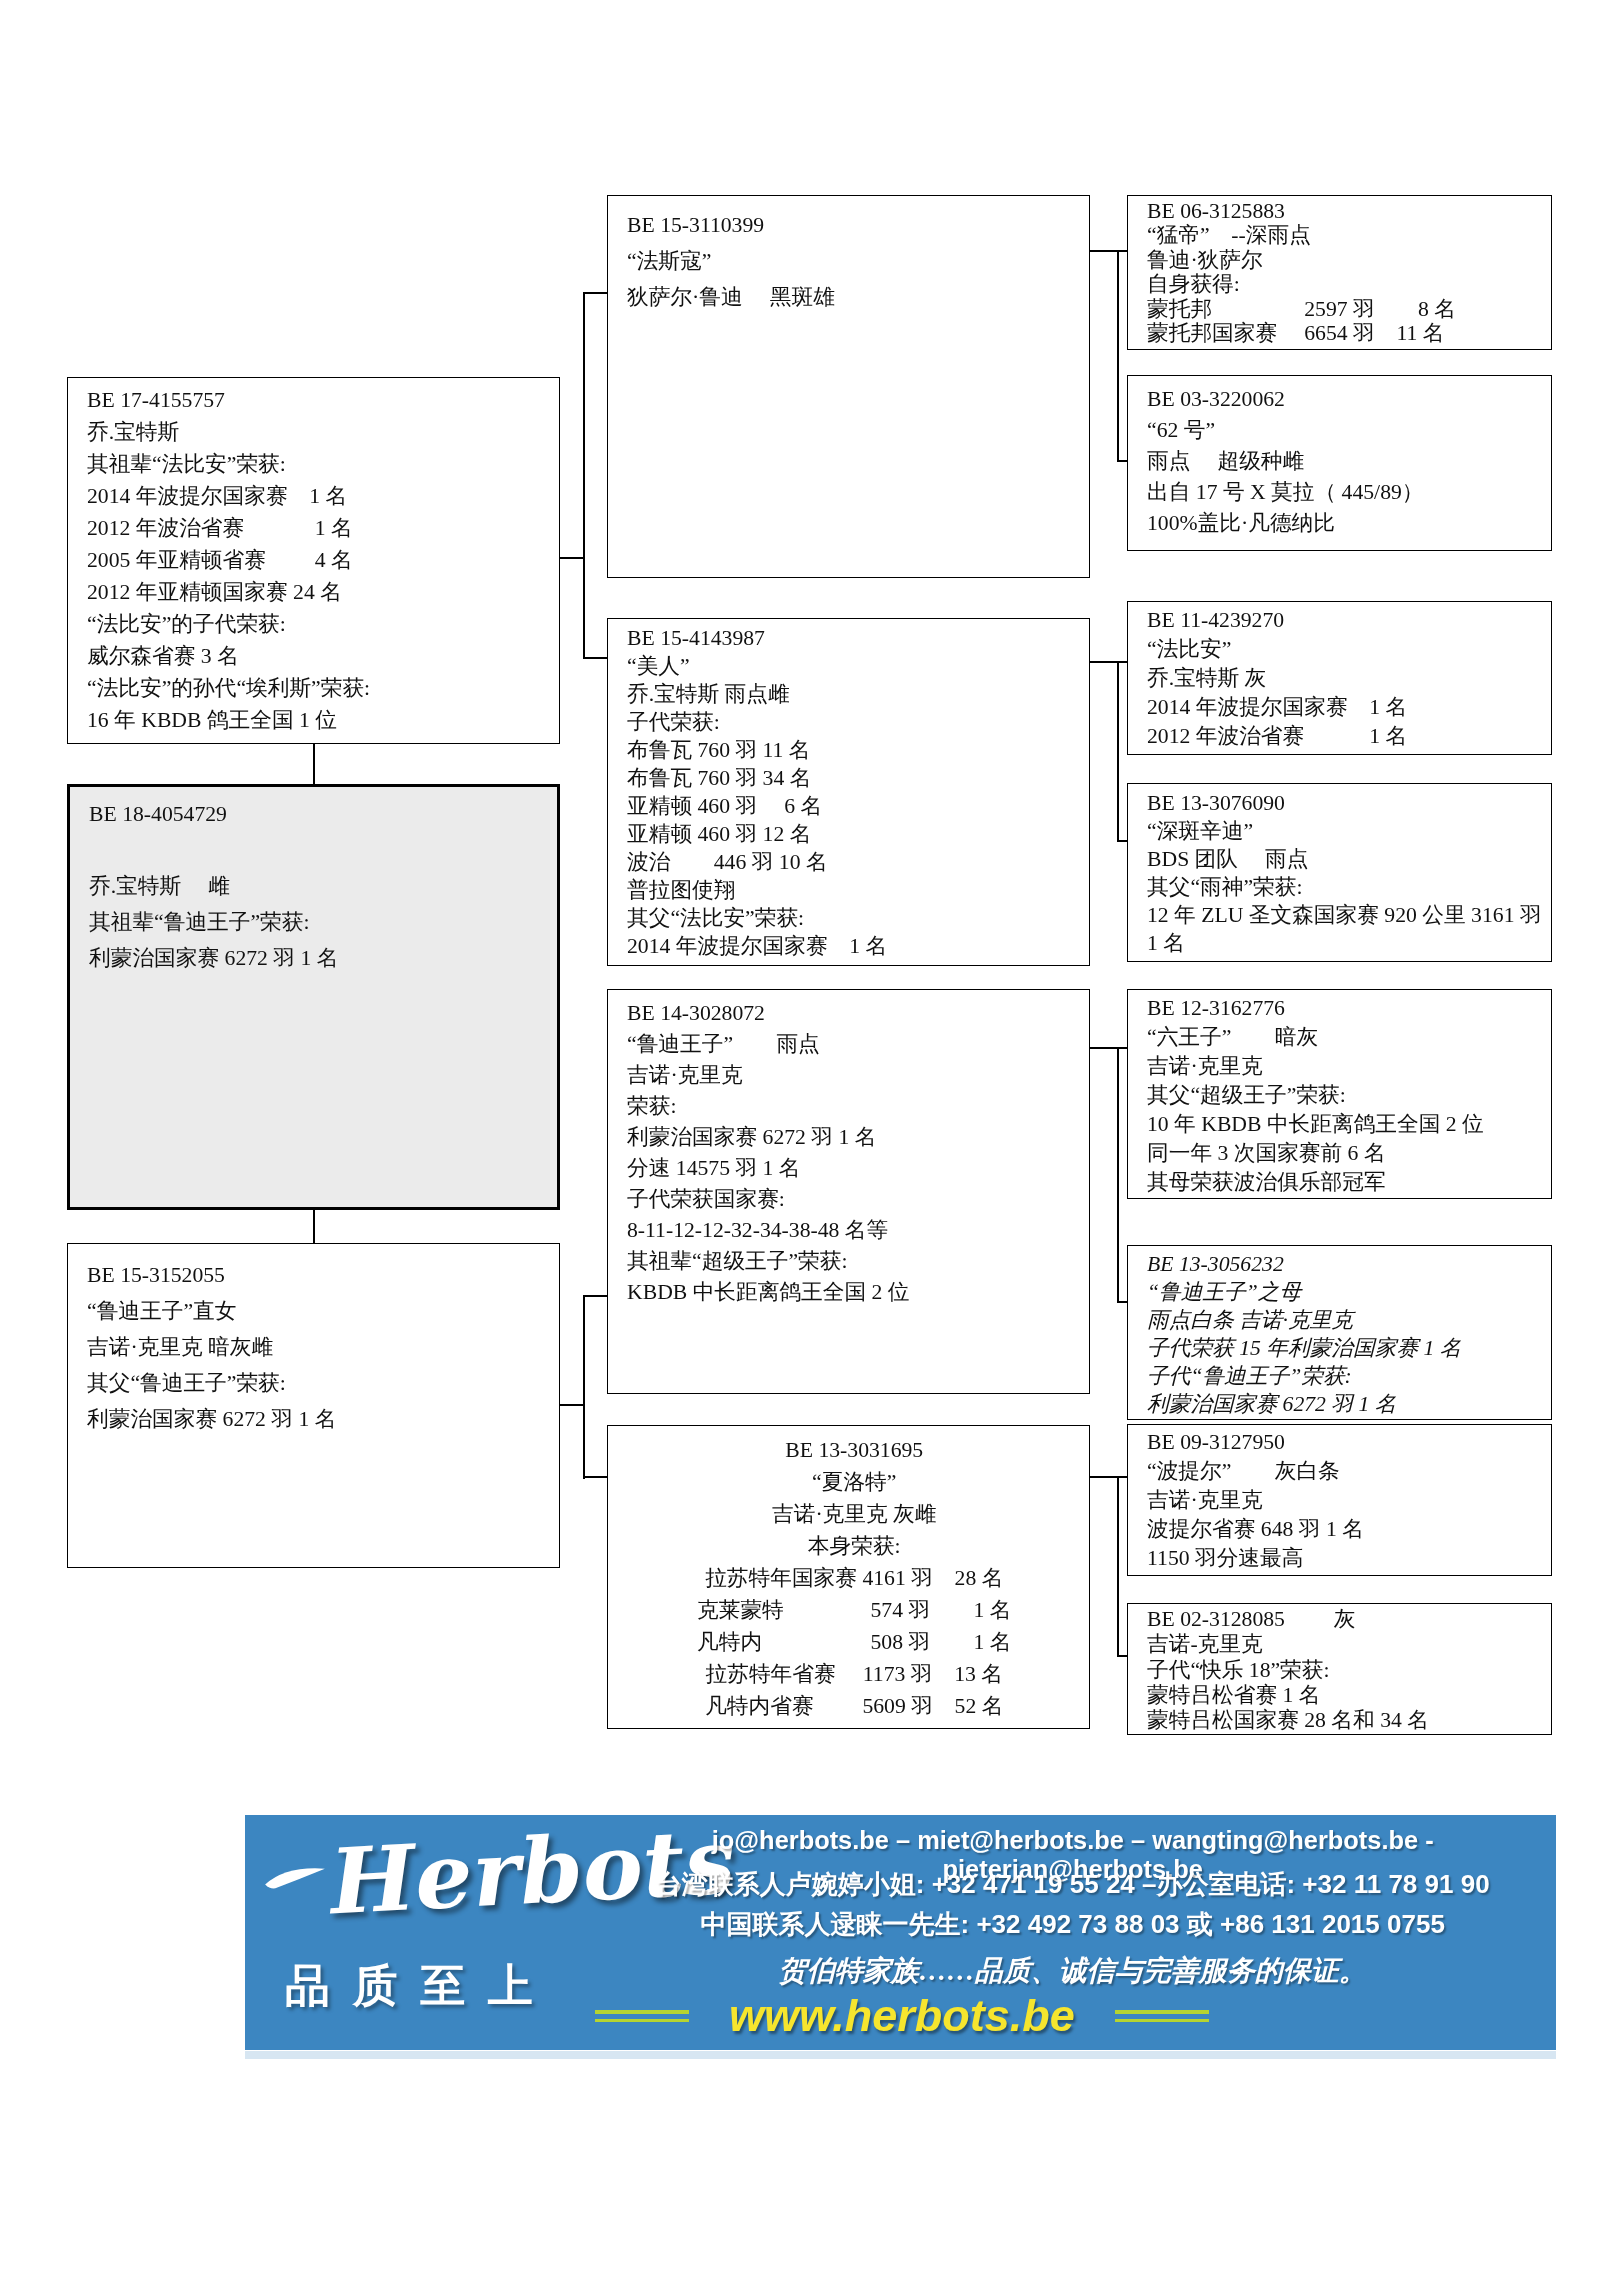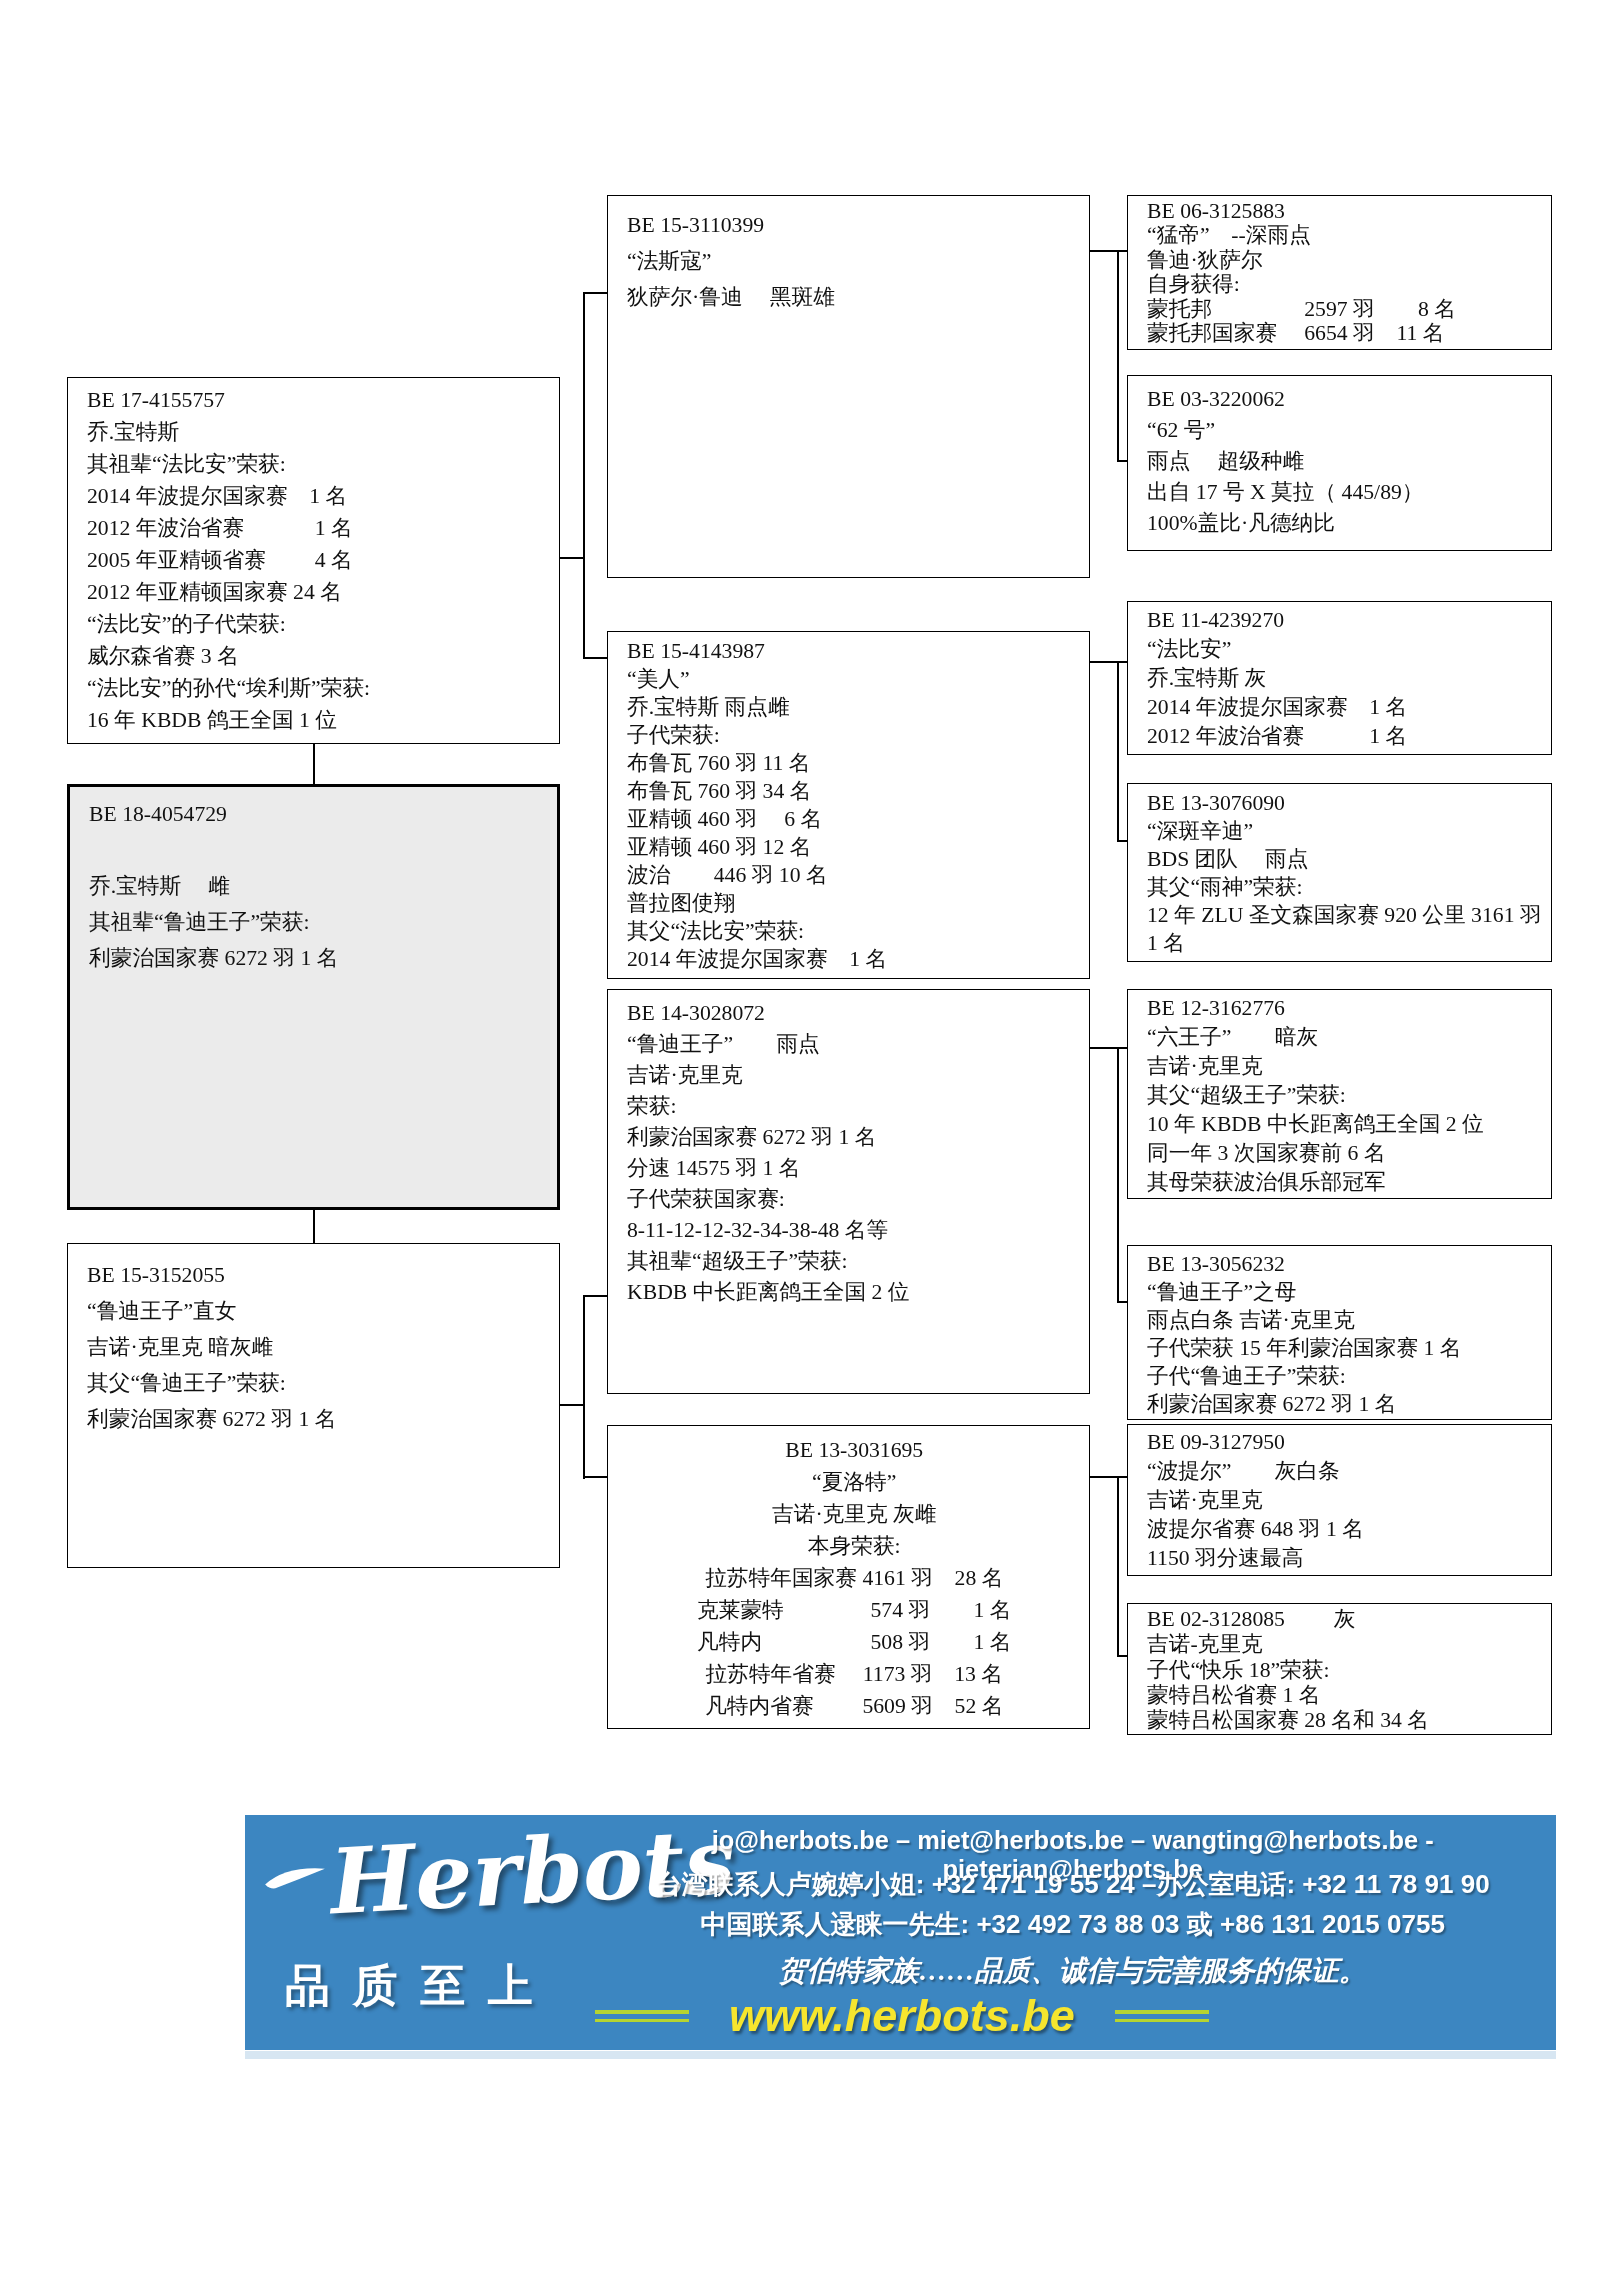--- a/index.html
+++ b/index.html
@@ -12,29 +12,29 @@
     position:absolute;box-sizing:border-box;background:#ffffff;
     border:1.9px solid #000;padding:5.6px 7.5px 0 19px;font-size:21.7px;
   }
   .tline{white-space:pre-wrap;}
   .tline:empty::before{content:"\00a0";}
   
   #b-l1{left:67px;top:377px;width:493px;height:367px;}   #b-l1 .tline{line-height:32px;}
   #b-l2{left:67px;top:784px;width:493px;height:426px;border-width:3.8px;background:#ebebeb;padding-top:9.4px;} #b-l2 .tline{line-height:36px;}
   #b-l3{left:67px;top:1243px;width:493px;height:325px;padding-top:13px;} #b-l3 .tline{line-height:36px;}
   #b-m1{left:607px;top:195px;width:483px;height:383px;padding-top:11.3px;} #b-m1 .tline{line-height:36px;}
-  #b-m2{left:607px;top:631px;width:483px;height:348px;padding-top:4.7px;}  #b-m2 .tline{line-height:28px;}
+  #b-m2{left:607px;top:618px;width:483px;height:348px;padding-top:4.7px;}  #b-m2 .tline{line-height:28px;}
   #b-m3{left:607px;top:989px;width:483px;height:405px;padding-top:7.5px;} #b-m3 .tline{line-height:31px;}
   #b-m4{left:607px;top:1425px;width:483px;height:304px;padding-top:7.5px;} #b-m4 .tline{line-height:32px;text-align:center;}
   #b-r1{left:1127px;top:195px;width:425px;height:155px;padding-top:2.8px;} #b-r1 .tline{line-height:24.5px;}
   #b-r2{left:1127px;top:375px;width:425px;height:176px;padding-top:7.5px;} #b-r2 .tline{line-height:31px;}
   #b-r3{left:1127px;top:601px;width:425px;height:154px;padding-top:3.8px;} #b-r3 .tline{line-height:29px;}
   #b-r4{left:1127px;top:783px;width:425px;height:179px;padding-top:4.7px;} #b-r4 .tline{line-height:28px;}
   #b-r5{left:1127px;top:989px;width:425px;height:210px;padding-top:3.8px;} #b-r5 .tline{line-height:29px;}
-  #b-r6{left:1127px;top:1245px;width:425px;height:175px;padding-top:3.8px;} #b-r6 .tline{line-height:28px;}
+  #b-r6{left:1127px;top:1245px;width:425px;height:175px;padding-top:3.8px;} #b-r6 .tline{line-height:28px;font-style:italic;}
   #b-r7{left:1127px;top:1424px;width:425px;height:152px;padding-top:2.8px;} #b-r7 .tline{line-height:29px;}
   #b-r8{left:1127px;top:1603px;width:425px;height:132px;padding-top:2.8px;} #b-r8 .tline{line-height:25.4px;}
   .line{position:absolute;background:#000;}
   
   #banner{
     position:absolute;left:245px;top:1815px;width:1311px;height:235px;
     background:#3c86c1;overflow:hidden;
   }
   #banner-strip{position:absolute;left:245px;top:2051px;width:1311px;height:7.5px;background:#d7e6f2;}
   .logo-wrap{position:absolute;left:17px;top:3.8px;display:flex;align-items:flex-start;}

